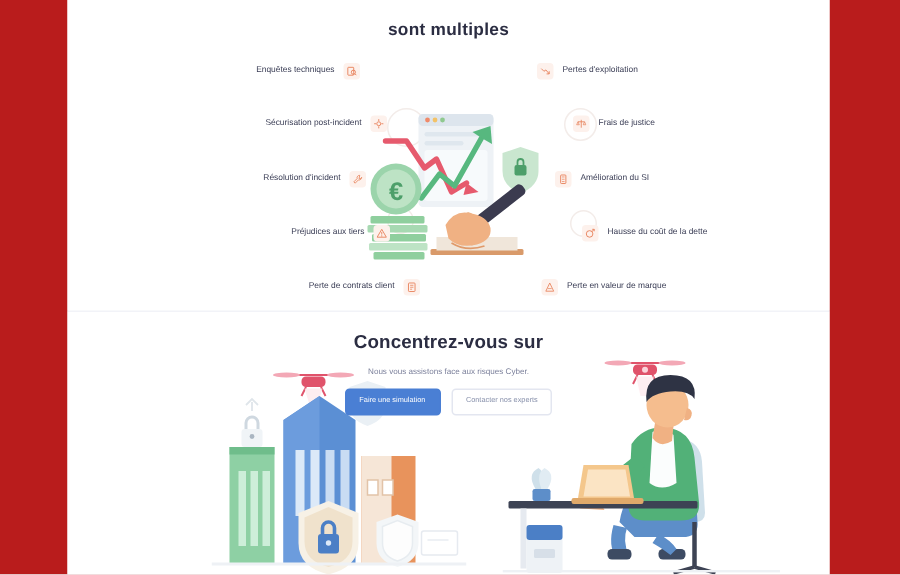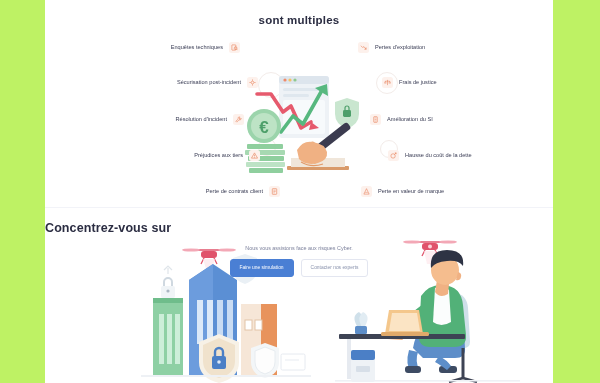--- a/index.html
+++ b/index.html
@@ -2,21 +2,21 @@
 <html><head>
 <meta charset="utf-8">
 <style>
   * { box-sizing: border-box; margin: 0; padding: 0; }
   html, body {
     width: 600px; height: 383px;
     background: #f4f5fa;
     font-family: "Liberation Sans", sans-serif;
     overflow: hidden;
   }
-  #page { position: relative; width: 600px; height: 383px; background: #bef264; }
+  #page { position: relative; width: 600px; height: 383px; background: #b91c1c; }
 
   .panel {
     position: absolute; left: 45px; top: 0; width: 508px; height: 383px;
     background: #ffffff;
   }
 
   
   .sec-risks { position: absolute; left: 0; top: 0; width: 508px; height: 207px; background:#fff; }
   .sec-title {
     position: absolute; top: 14px; left: 0; width: 508px; text-align: center;
@@ -48,21 +48,21 @@
 
   
   .illus-main { position: absolute; left: 186px; top: 66px; width: 140px; height: 118px; }
 
   
   .divider { position: absolute; left: 0; top: 207px; width: 508px; height: 1px; background: #f2f3f8; }
 
   
   .sec-mission { position: absolute; left: 0; top: 208px; width: 508px; height: 175px; background: #fff; overflow: hidden; }
   .mission-head {
-    position: absolute; top: 13px; left: 0; width: 508px; text-align: left;
+    position: absolute; top: 13px; left: 0; width: 508px; text-align: center;
     font-size: 12.5px; font-weight: 700; color: #2b2d42; line-height: 1.22;
     letter-spacing: .1px; z-index: 4;
   }
   .mission-sub {
     position: absolute; top: 37px; left: 0; width: 508px; text-align: center;
     font-size: 5.4px; color: #7a7f9a; z-index: 4;
   }
   .mission-btns {
     position: absolute; top: 51px; left: 0; width: 508px;
     display: flex; justify-content: center; gap: 7px; z-index: 4;

